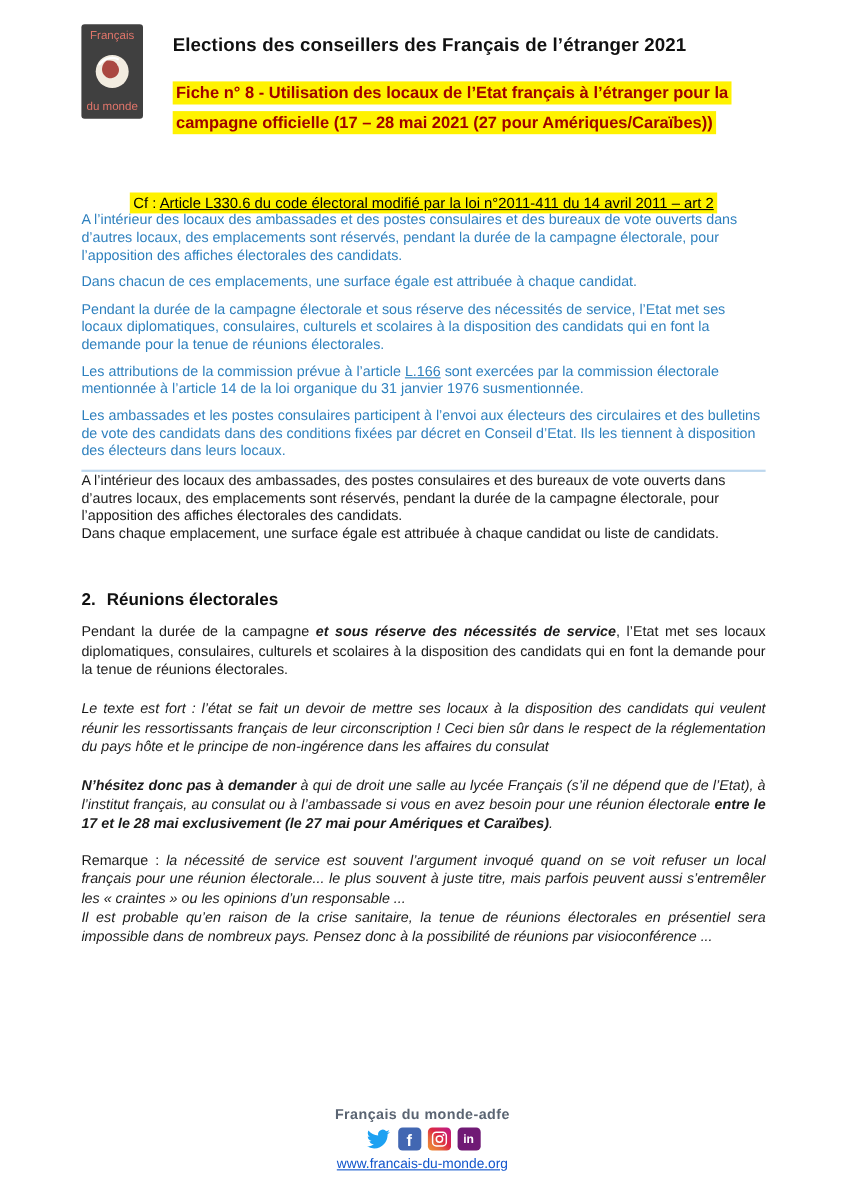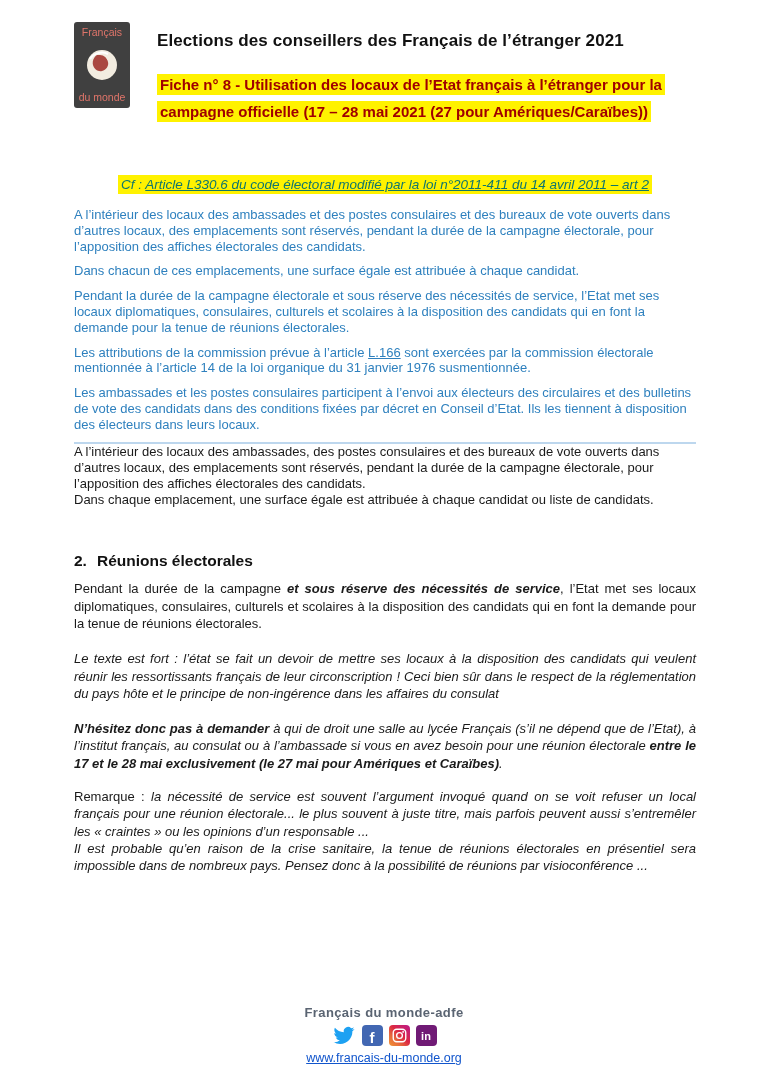--- a/index.html
+++ b/index.html
@@ -20,28 +20,28 @@
   .logo-word { color:#E0756A; font-size:10.5px; line-height:11px; white-space:nowrap; }
   .header-text { margin-left:27px; padding-top:9px; }
   .doc-title { font-size:17px; font-weight:bold; color:#111; letter-spacing:0.1px; }
 
   .fiche { margin-top:23px; font-size:15px; font-weight:bold; color:#A00000; }
   .fiche-line { line-height:21px; margin-bottom:6px; }
   .hl { background:#FFF200; padding:2px 3px; }
 
   
   .reference { text-align:center; margin-top:49px; font-size:13.5px; }
-  .ref-line1 { font-style:italic; color:#0f766e; }
+  .ref-line1 { color:#000000; }
   .ref-line1 .lnk { text-decoration:underline; }
   .ref-line2 { margin-top:10px; font-style:italic; font-weight:bold; color:#1F3864; }
   .ref-line2 sup { font-size:9px; }
   .link-blue { color:#0563C1; text-decoration:underline; cursor:pointer; }
 
   
-  .intro { margin-top:15px; color:#2E80BE; font-size:13px; line-height:15.8px; }
+  .intro { color:#2E80BE; font-size:13px; line-height:15.8px; }
   .intro p { margin:0 0 9px 0; }
   .intro p:last-child { margin-bottom:0; }
   .intro .link-blue { color:#2E80BE; }
   .rule { border-bottom:2px solid #BDD7EE; margin-top:1px; }
 
   
   .sec-heading { font-size:15.5px; font-weight:bold; color:#111; margin:9px 0 9px 0; }
   .sec-heading .num { margin-right:10px; }
   .body-p { font-size:13px; line-height:16.2px; margin:0; }
   .sec2-heading { margin-top:44px; }

